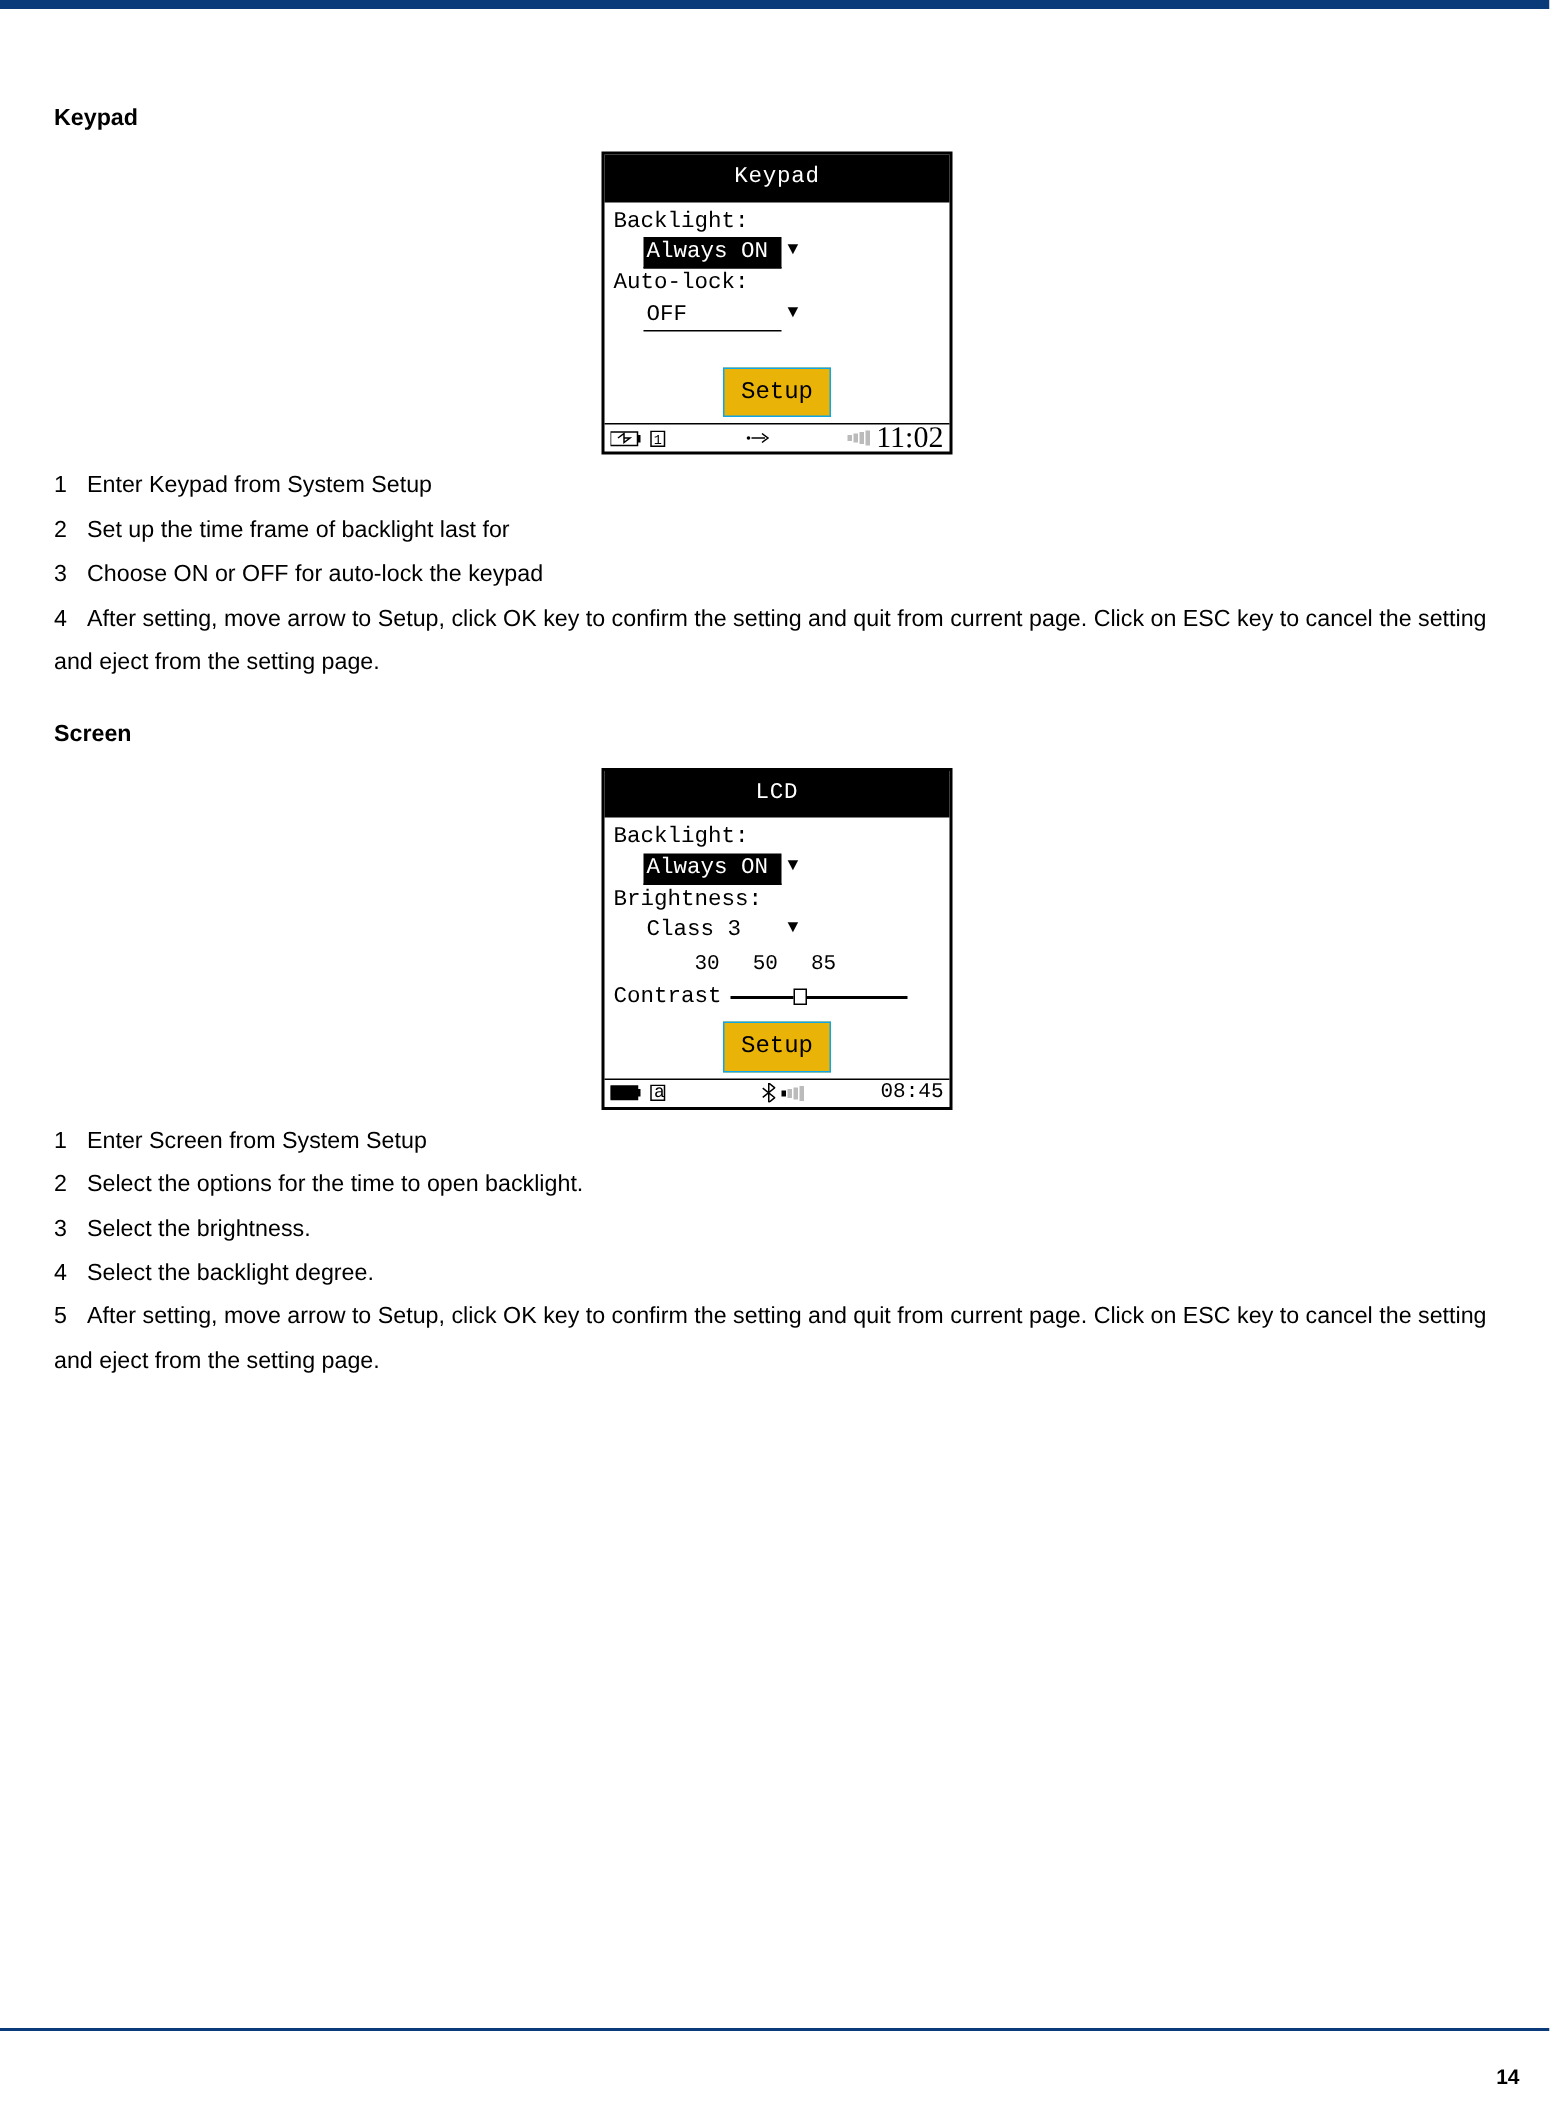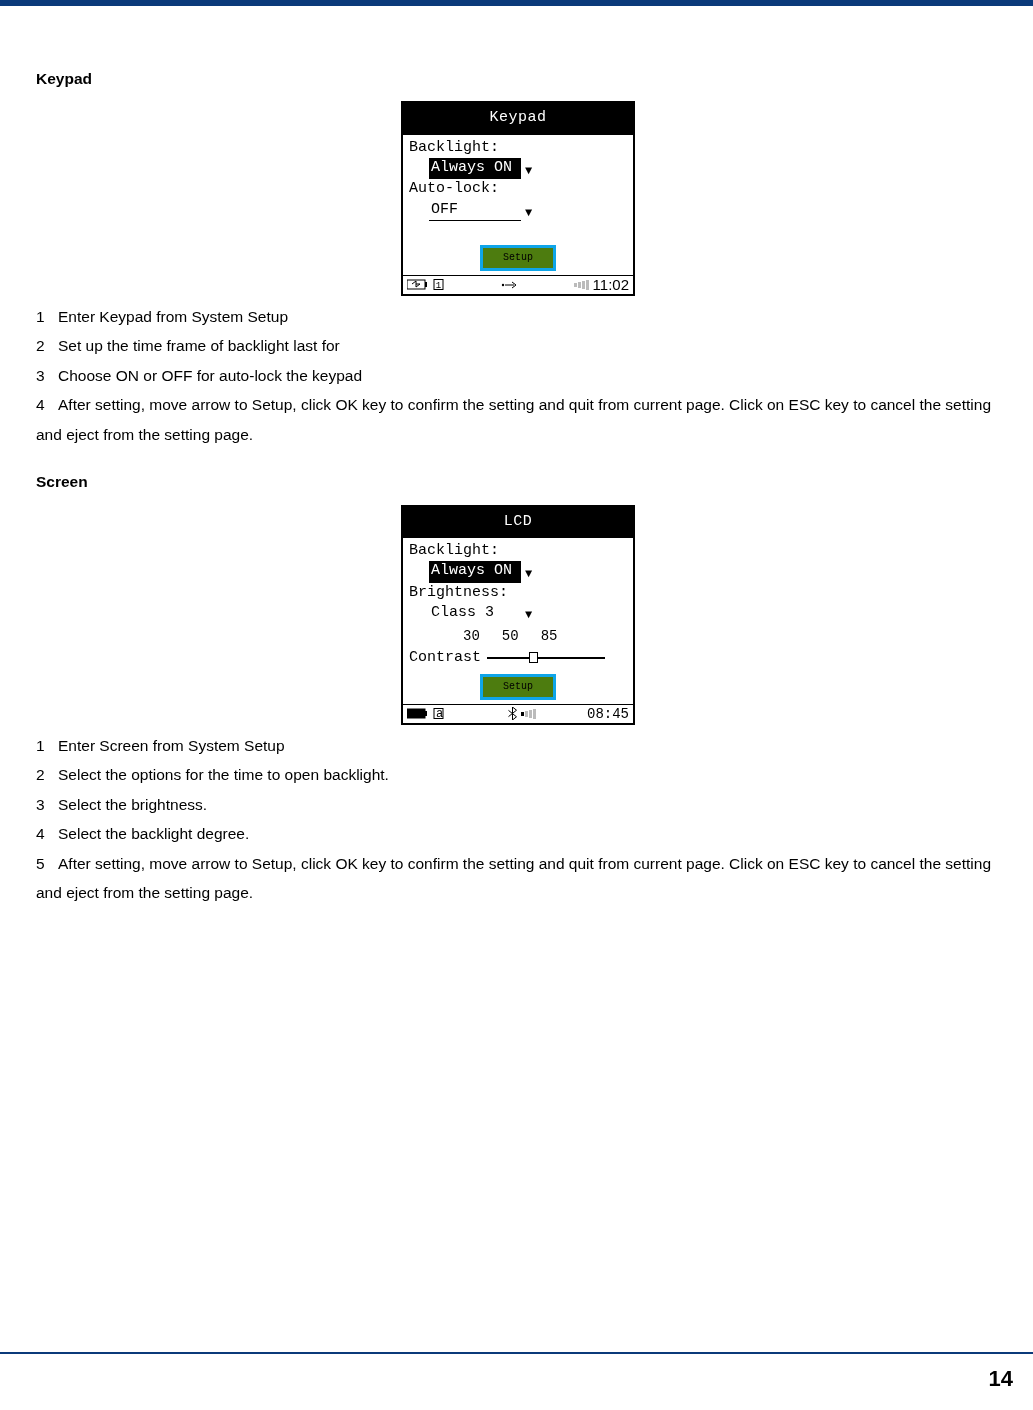--- a/index.html
+++ b/index.html
@@ -26,21 +26,21 @@
     left: 0;
     right: 0;
     height: 2px;
     background: #0b3a7a;
   }
   .pagenum {
     position: absolute;
     bottom: 18px;
     right: 20px;
     font-weight: bold;
-    font-size: 22px;
+    font-size: 14px;
   }
   .content {
     padding: 46px 33px 0 36px;
     font-size: 15.5px;
     line-height: 1.9;
   }
   .section-head {
     font-weight: bold;
     margin: 4px 0 8px 0;
   }
@@ -64,45 +64,45 @@
     letter-spacing: 0.5px;
   }
   .lcd-body {
     padding: 3px 6px 0 6px;
   }
   .lcd-row {
     line-height: 1.35;
   }
   .combo {
     display: inline-flex;
-    align-items: flex-end;
+    align-items: flex-start;
     margin-left: 20px;
   }
   .combo-val {
     display: inline-block;
     min-width: 88px;
     border-bottom: 1px solid #000;
     padding: 0 2px;
   }
   .combo-val.sel {
     background: #000;
     color: #fff;
   }
   .tri {
     margin-left: 4px;
     font-size: 12px;
   }
   .setup-btn {
     display: block;
     width: 70px;
     margin: 6px auto 4px auto;
-    background: #4d7c0f;
-    border: 3px solid #0ea5e9;
+    background: #eab308;
+    border: 1px solid #0ea5e9;
     text-align: center;
-    font-size: 10px;
+    font-size: 16px;
     padding: 0 0 1px 0;
   }
   .status {
     border-top: 1px solid #000;
     display: flex;
     justify-content: space-between;
     align-items: center;
     padding: 0 4px;
     height: 18px;
   }
@@ -216,21 +216,21 @@
                 </svg>
             </span>
           </div>
           <div class="st-right">
             <span class="sig-bars icon">
               <span class="b1"></span>
                 <span class="b2"></span>
                 <span class="b3"></span>
                 <span class="b4"></span>
             </span>
-            <span style="font-family:Liberation Sans, sans-serif;font-size:15px;">11:02</span>
+            <span style="font-family:Liberation Serif, serif;font-size:20px;">11:02</span>
           </div>
         </div>
       </div>
     </div>
 
     <div class="steps">
       <p class="step"><span class="n">1</span><span>Enter Keypad from System Setup</span></p>
       <p class="step"><span class="n">2</span><span>Set up the time frame of backlight last for</span></p>
       <p class="step"><span class="n">3</span><span>Choose ON or OFF for auto-lock the keypad</span></p>
       <p class="step"><span class="n">4</span><span>After setting, move arrow to Setup, click OK key to confirm the setting and quit from current page. Click on ESC key to cancel the setting and eject from the setting page.</span></p>

